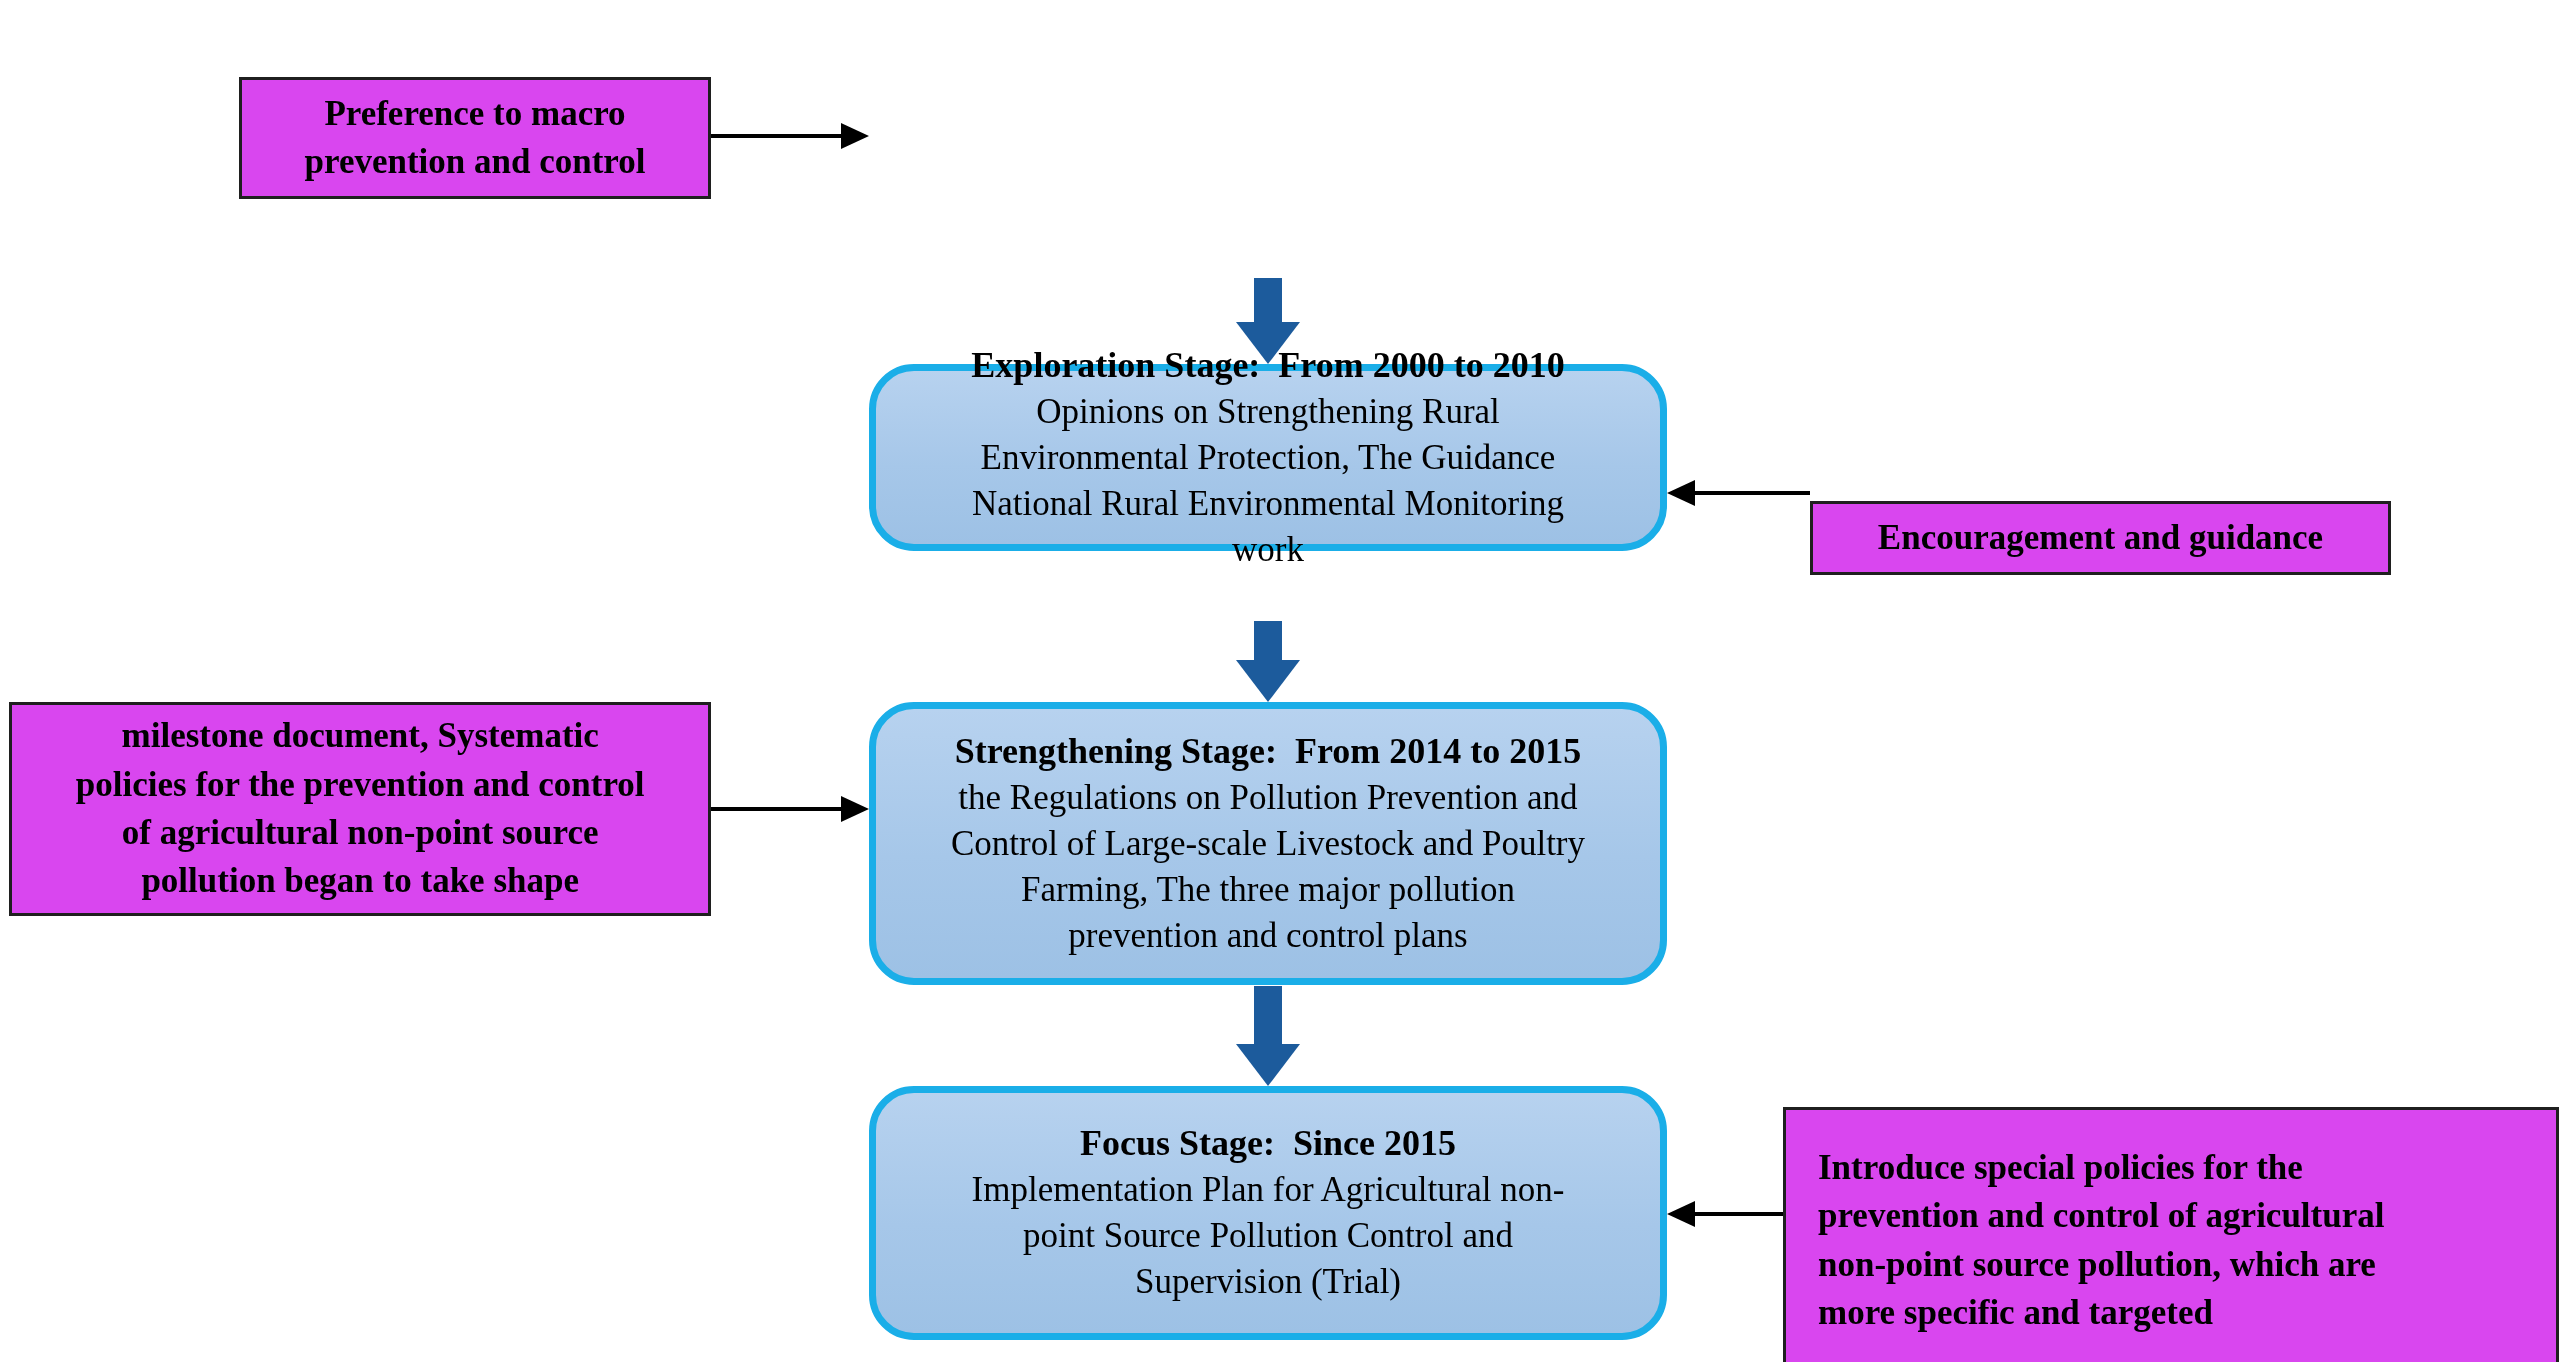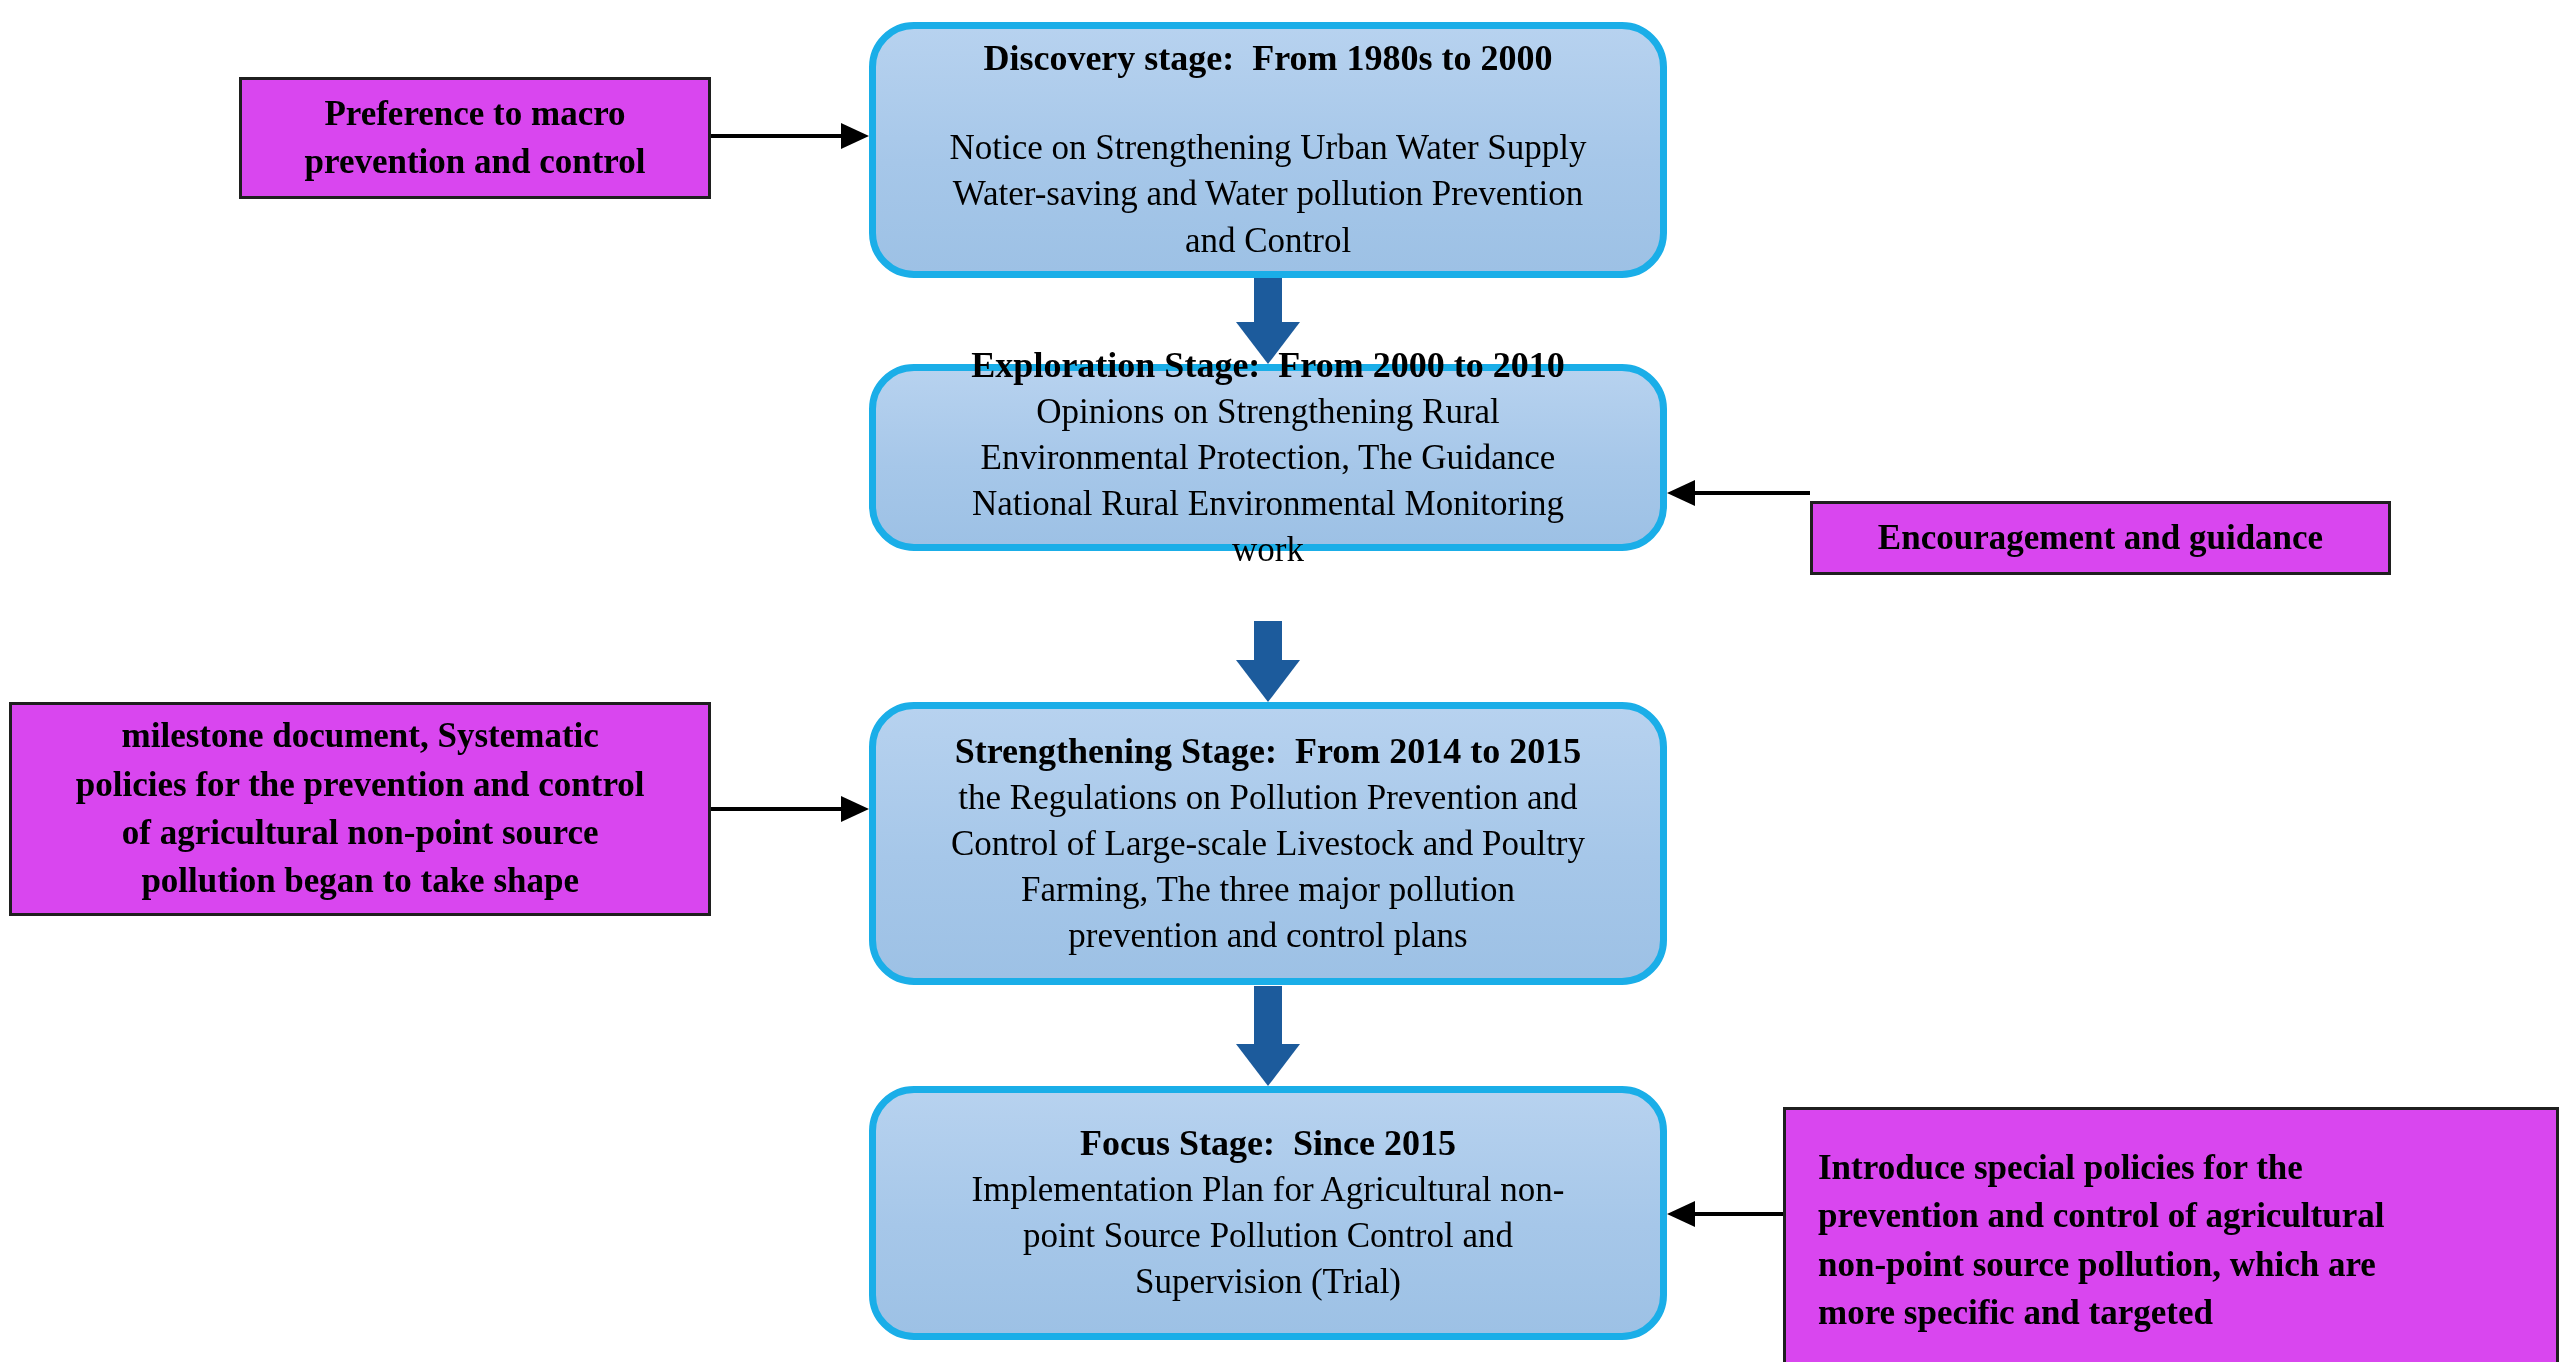--- a/index.html
+++ b/index.html
@@ -46,26 +46,20 @@
   .harrow .head { width: 0; height: 0; border-top: 13px solid transparent; border-bottom: 13px solid transparent; }
   .harrow.point-right .head { border-left: 28px solid #000; }
   .harrow.point-left { flex-direction: row-reverse; }
   .harrow.point-left .head { border-right: 28px solid #000; }
 </style>
 </head>
 <body>
 
 <div class="canvas">
 
-  <section class="stage gap" style="top:21.6px; height:256px;">
-    <div class="title">Discovery stage:  From 1980s to 2000</div>
-    <div class="body">Notice on Strengthening Urban Water Supply
-Water-saving and Water pollution Prevention
-and Control</div>
-  </section>
 
   <section class="stage" style="top:364px; height:187px;">
     <div class="title">Exploration Stage:  From 2000 to 2010</div>
     <div class="body">Opinions on Strengthening Rural
 Environmental Protection, The Guidance
 National Rural Environmental Monitoring
 work</div>
   </section>
 
   <section class="stage" style="top:702px; height:283px;">

